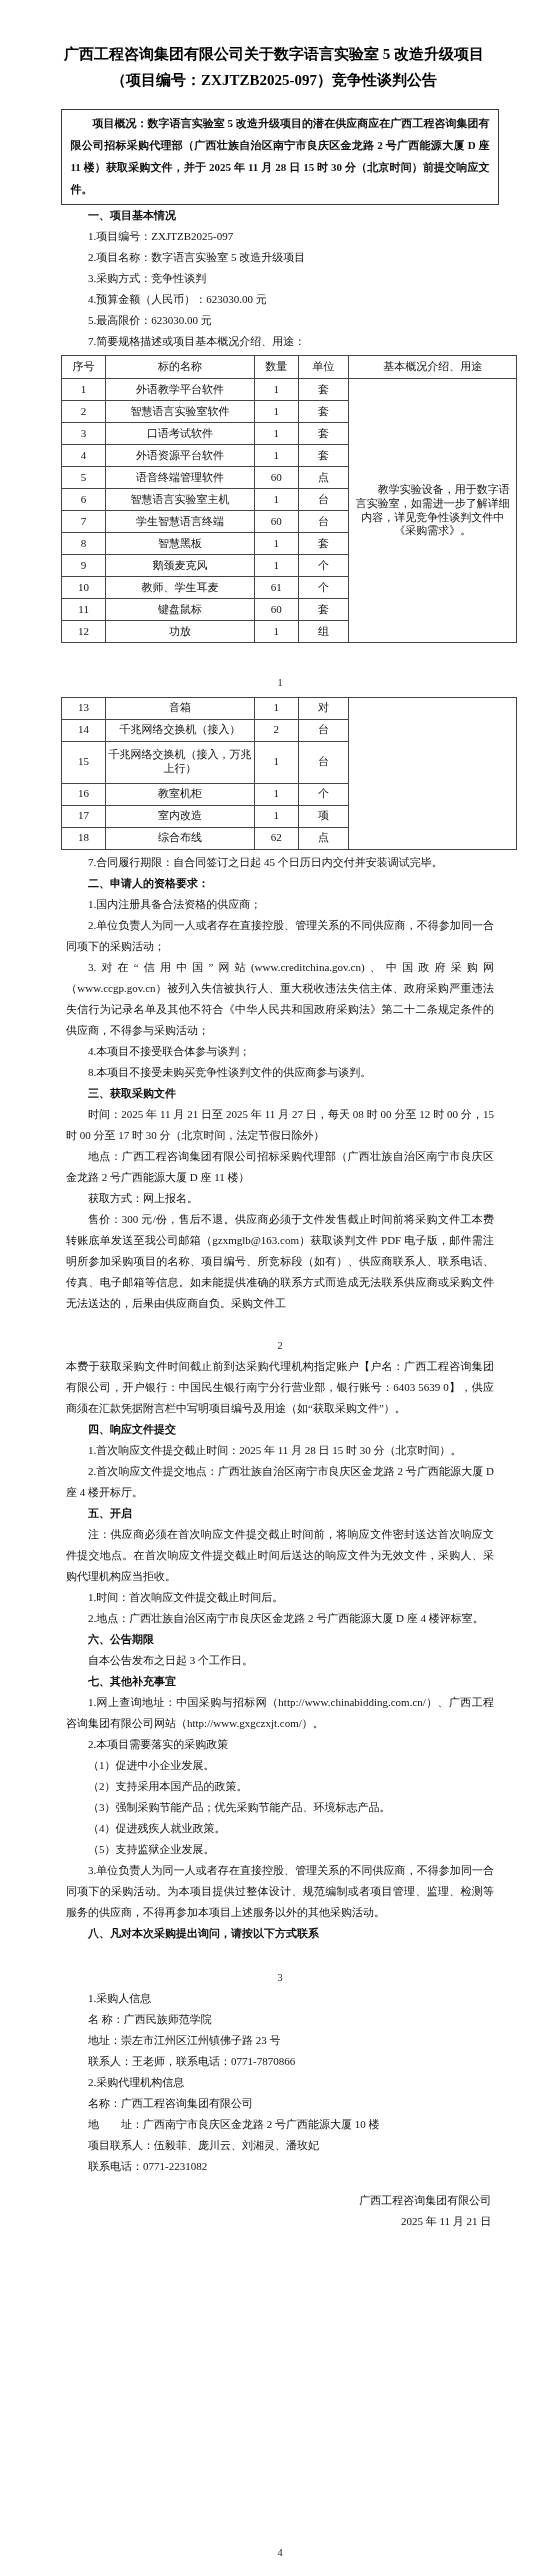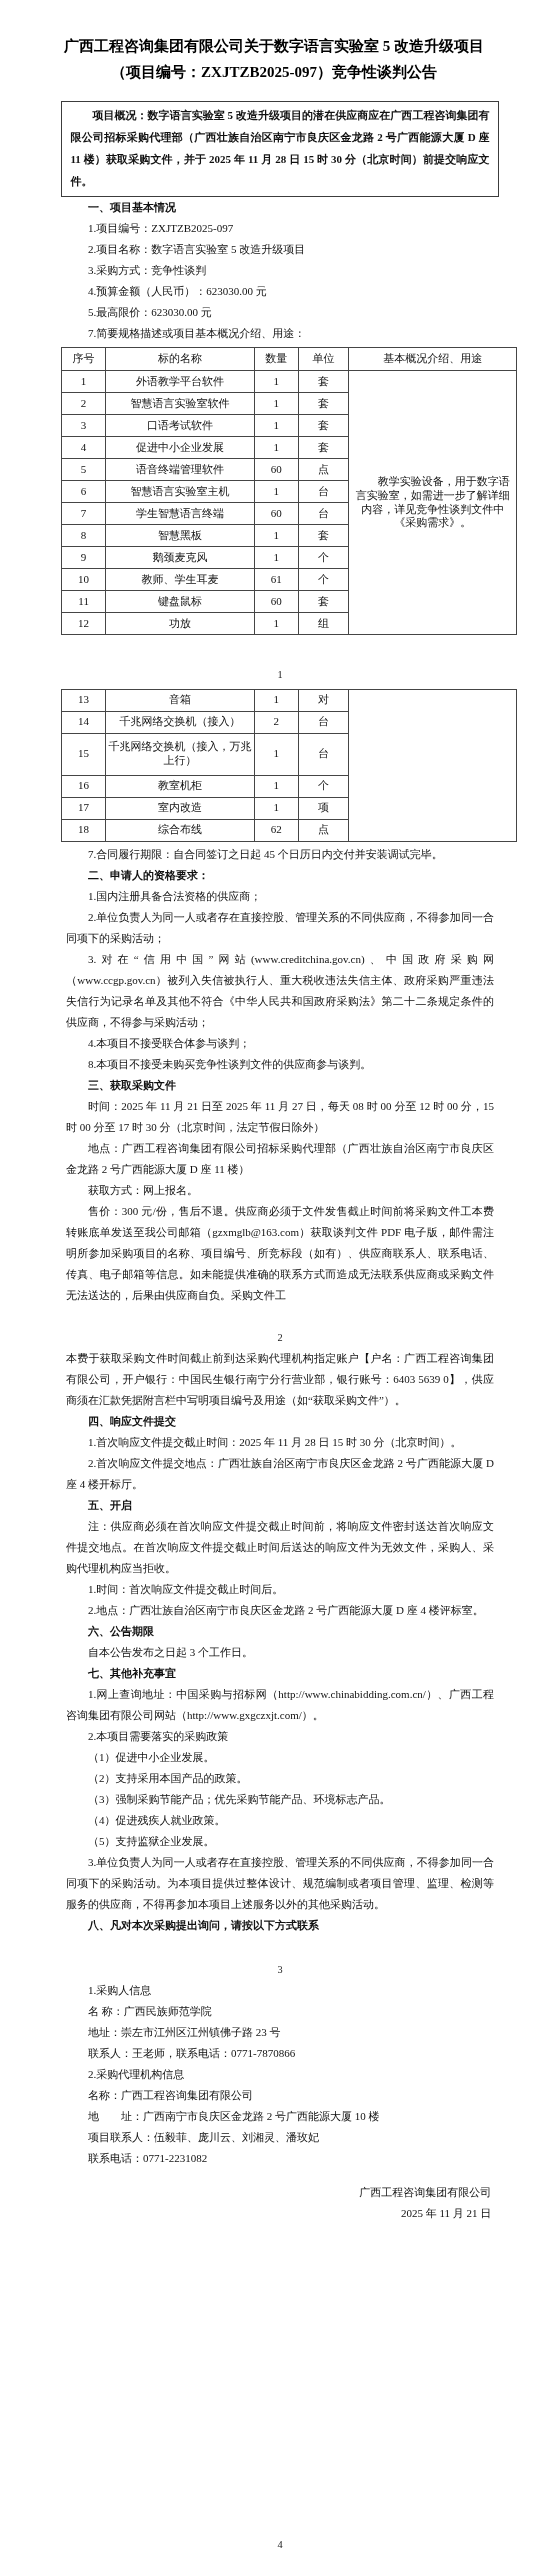--- a/index.html
+++ b/index.html
@@ -7,21 +7,21 @@
     width:548px;
     background:#ffffff;
     color:#111;
     font-family:"Liberation Serif","DejaVu Serif",serif;
     font-size:11px;
     line-height:21px;
     padding-bottom:53px;
     overflow:hidden;
   }
   .title{
-    margin:0;
+    margin:8px;
     padding-top:33px;
     text-align:center;
     font-size:15px;
     font-weight:bold;
     line-height:26px;
     color:#000;
   }
   .title .tl{display:block;}
   .content{margin:0 54px 0 66px;}
   .overview-box{
@@ -139,21 +139,21 @@
         <td class="c-unit">套</td>
       </tr>
       <tr>
         <td class="c-no">3</td>
         <td class="c-name">口语考试软件</td>
         <td class="c-qty">1</td>
         <td class="c-unit">套</td>
       </tr>
       <tr>
         <td class="c-no">4</td>
-        <td class="c-name">促进中小企业发展</td>
+        <td class="c-name">外语资源平台软件</td>
         <td class="c-qty">1</td>
         <td class="c-unit">套</td>
       </tr>
       <tr>
         <td class="c-no">5</td>
         <td class="c-name">语音终端管理软件</td>
         <td class="c-qty">60</td>
         <td class="c-unit">点</td>
       </tr>
       <tr>

